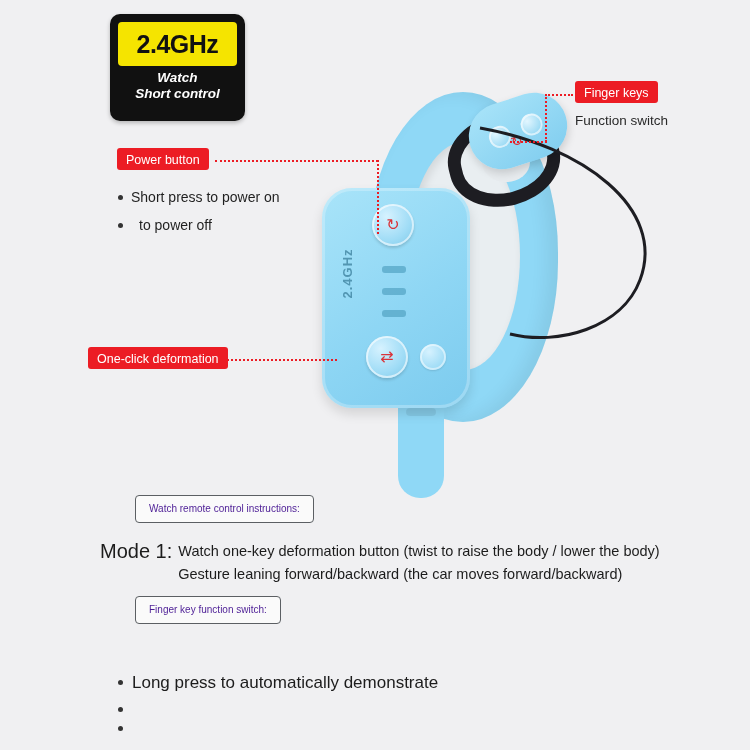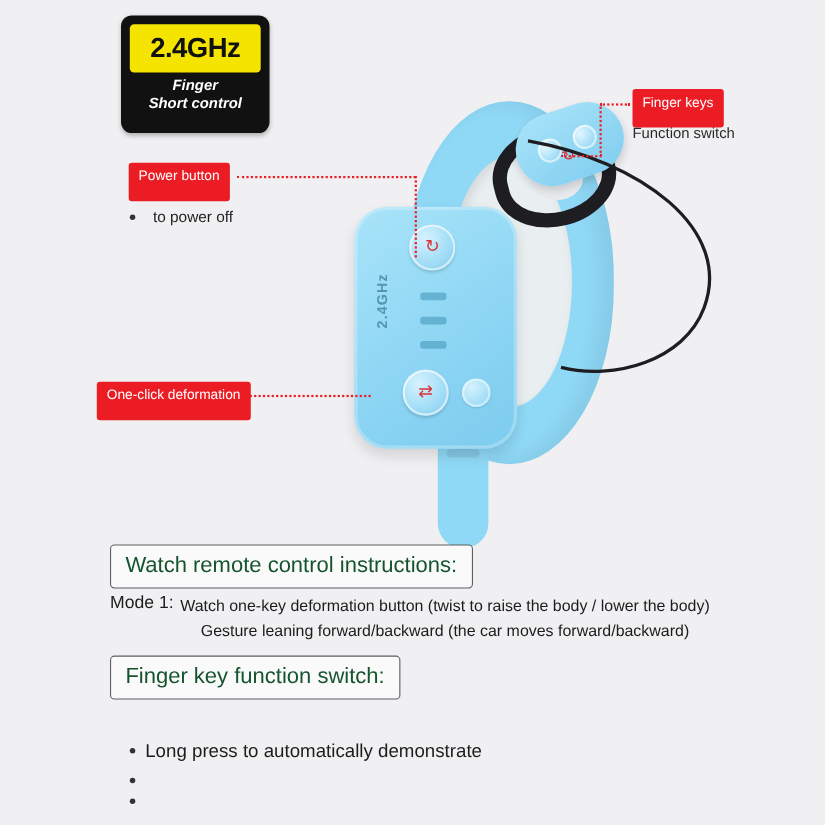--- a/index.html
+++ b/index.html
@@ -228,21 +228,21 @@
     width: 210px;
     height: 240px;
   }
 
   
   .tag {
     position: absolute;
     background: #ec1c24;
     color: #fff;
     font-size: 12.5px;
-    padding: 5px 9px 16px 9px;
+    padding: 5px 9px 3px 9px;
     border-radius: 3px;
     white-space: nowrap;
   }
   .tag-power { left: 117px; top: 148px; }
   .tag-deform { left: 88px; top: 347px; }
   .tag-finger { left: 575px; top: 81px; }
   .tag-plain {
     position: absolute;
     left: 575px;
     top: 113px;
@@ -291,48 +291,48 @@
   }
   .power-notes .txt .l2 { display: block; padding-left: 8px; }
 
   
   .sec-title {
     position: absolute;
     border: 1.5px solid #5b5f63;
     border-radius: 4px;
     background: #fafafa;
     padding: 7px 13px 8px 13px;
-    font-size: 20px;
-    color: #14532d;
+    font-size: 10px;
+    color: #4c1d95;
     white-space: nowrap;
+    margin-left: 35px;
   }
   .sec1 { left: 100px; top: 495px; }
   .sec2 { left: 100px; top: 596px; }
 
   .mode-block {
     position: absolute;
     left: 100px;
     top: 540px;
     width: 600px;
   }
   .mode-row {
     display: flex;
     align-items: flex-start;
   }
   .mode-label {
-    font-size: 16px;
+    font-size: 20px;
     color: #1c1c1c;
     flex: 0 0 auto;
     padding-right: 6px;
   }
   .mode-lines {
     font-size: 14.5px;
     color: #1c1c1c;
     line-height: 23px;
-    text-align: center;
   }
 
   .finger-list {
     position: absolute;
     left: 118px;
     top: 672px;
     width: 580px;
   }
   .finger-list .row {
     display: flex;
@@ -356,21 +356,21 @@
 </head>
 <body>
 
 <div class="stage">
 
   <div class="badge">
     <div class="badge-top">
       <span>2.4GHz</span>
     </div>
     <div class="badge-sub">
-      <div>Finger</div>
+      <div>Watch</div>
       <div>Short control</div>
     </div>
   </div>
 
   <div class="photo">
 
     <div class="band-outer"></div>
     <div class="band-inner"></div>
     <div class="band-tail"></div>
 
@@ -403,20 +403,24 @@
       </div>
       <div class="btn-small"></div>
     </div>
   </div>
 
   <div class="tag tag-power">Power button</div>
   <div class="dots dots-power"></div>
   <div class="dots dots-power-v"></div>
 
   <div class="power-notes">
+    <div class="row">
+      <div class="bullet"></div>
+      <div class="txt">Short press to power on</div>
+    </div>
     <div class="row">
       <div class="bullet"></div>
       <div class="txt">
         <span class="l2">to power off</span>
       </div>
     </div>
   </div>
 
   <div class="tag tag-deform">One-click deformation</div>
   <div class="dots dots-deform"></div>

